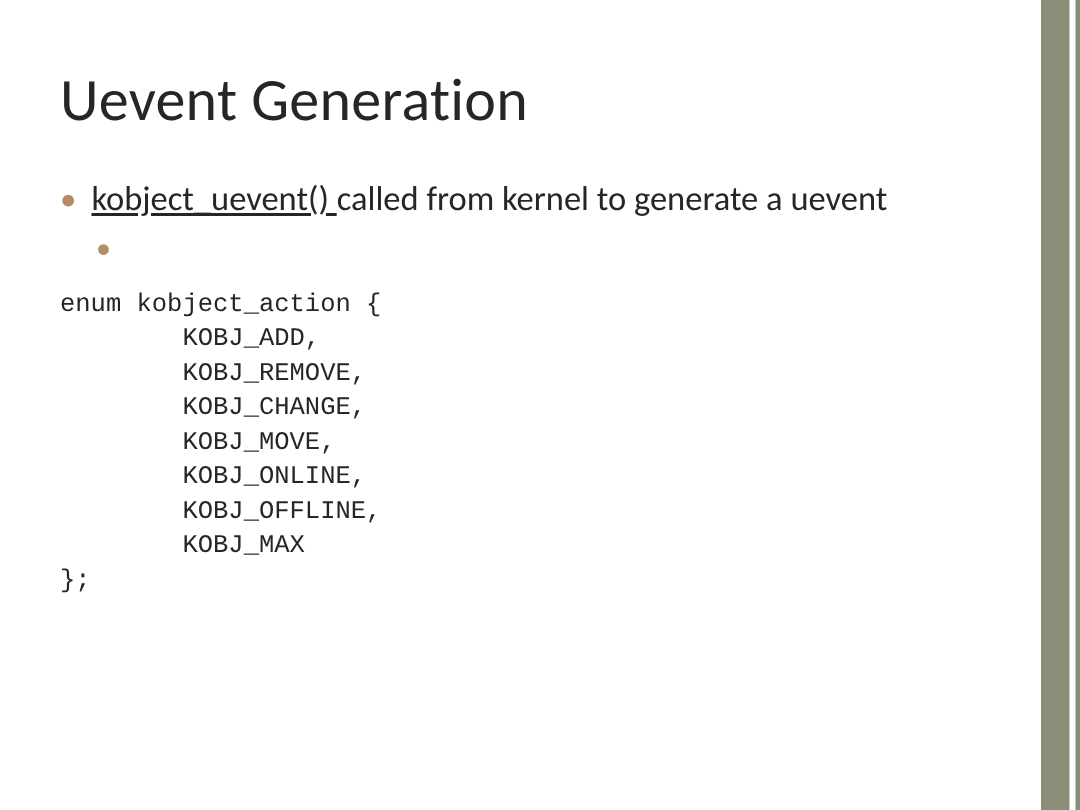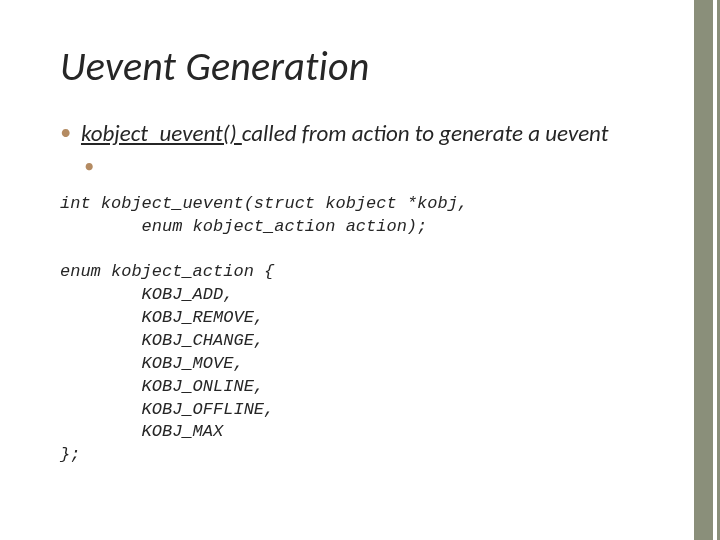--- a/index.html
+++ b/index.html
@@ -1,20 +1,20 @@
 <!DOCTYPE html>
 <html><head>
 <meta charset="utf-8">
 <style>
   * { margin: 0; padding: 0; box-sizing: border-box; }
   html, body { width: 720px; height: 540px; background: #fff; font-family: Calibri, "Segoe UI", sans-serif; overflow: hidden; }
   .slide { position: relative; width: 720px; height: 540px; background: #fff; }
   .right-bar { position: absolute; right: 0; top: 0; width: 26px; height: 540px; background: #8a8f7a; }
   .right-bar-inner { position: absolute; right: 3px; top: 0; width: 4px; height: 540px; background: #fff; }
-  .content { position: absolute; left: 60px; top: 42px; right: 46px; font-style: italic; }
+  .content { position: absolute; left: 40px; top: 42px; right: 46px; }
   .title { font-size: 40px; color: #262626; font-weight: 400; margin-bottom: 28px; letter-spacing: 0.2px; }
   .bullet-row { display: flex; align-items: flex-start; margin-bottom: 4px; }
   .bullet-dot { color: #b48b62; font-size: 22px; line-height: 28px; margin-right: 10px; }
   .bullet-text { font-size: 23px; color: #262626; line-height: 28px; }
   .underline { text-decoration: underline; }
   .sub-bullet-row { display: flex; align-items: flex-start; margin-left: 24px; margin-top: 6px; margin-bottom: 14px; }
   .sub-bullet-dot { color: #b48b62; font-size: 20px; line-height: 26px; margin-right: 10px; }
   .sub-bullet-text { font-size: 21px; color: #262626; line-height: 26px; }
   .code-block { font-family: Consolas, "Courier New", monospace; font-size: 17px; color: #262626; line-height: 1.35; white-space: pre; margin-top: 8px; margin-bottom: 22px; }
 </style>
@@ -25,30 +25,28 @@
   <div class="right-bar">
     <div class="right-bar-inner"></div>
   </div>
 
   <div class="content">
     <h1 class="title">Uevent Generation</h1>
 
     <div class="bullet-row">
       <span class="bullet-dot">•</span>
       <span class="bullet-text">
-        <span class="underline">kobject_uevent() </span><span>called from action to generate a uevent</span>
+        <span class="underline">kobject_uevent() </span><span>called from kernel to generate a uevent</span>
       </span>
     </div>
 
     <div class="sub-bullet-row">
       <span class="sub-bullet-dot">•</span>
     </div>
 
-    <div class="code-block">int kobject_uevent(struct kobject *kobj,
-        enum kobject_action action);</div>
 
     <div class="code-block">enum kobject_action {
         KOBJ_ADD,
         KOBJ_REMOVE,
         KOBJ_CHANGE,
         KOBJ_MOVE,
         KOBJ_ONLINE,
         KOBJ_OFFLINE,
         KOBJ_MAX
 };</div>

